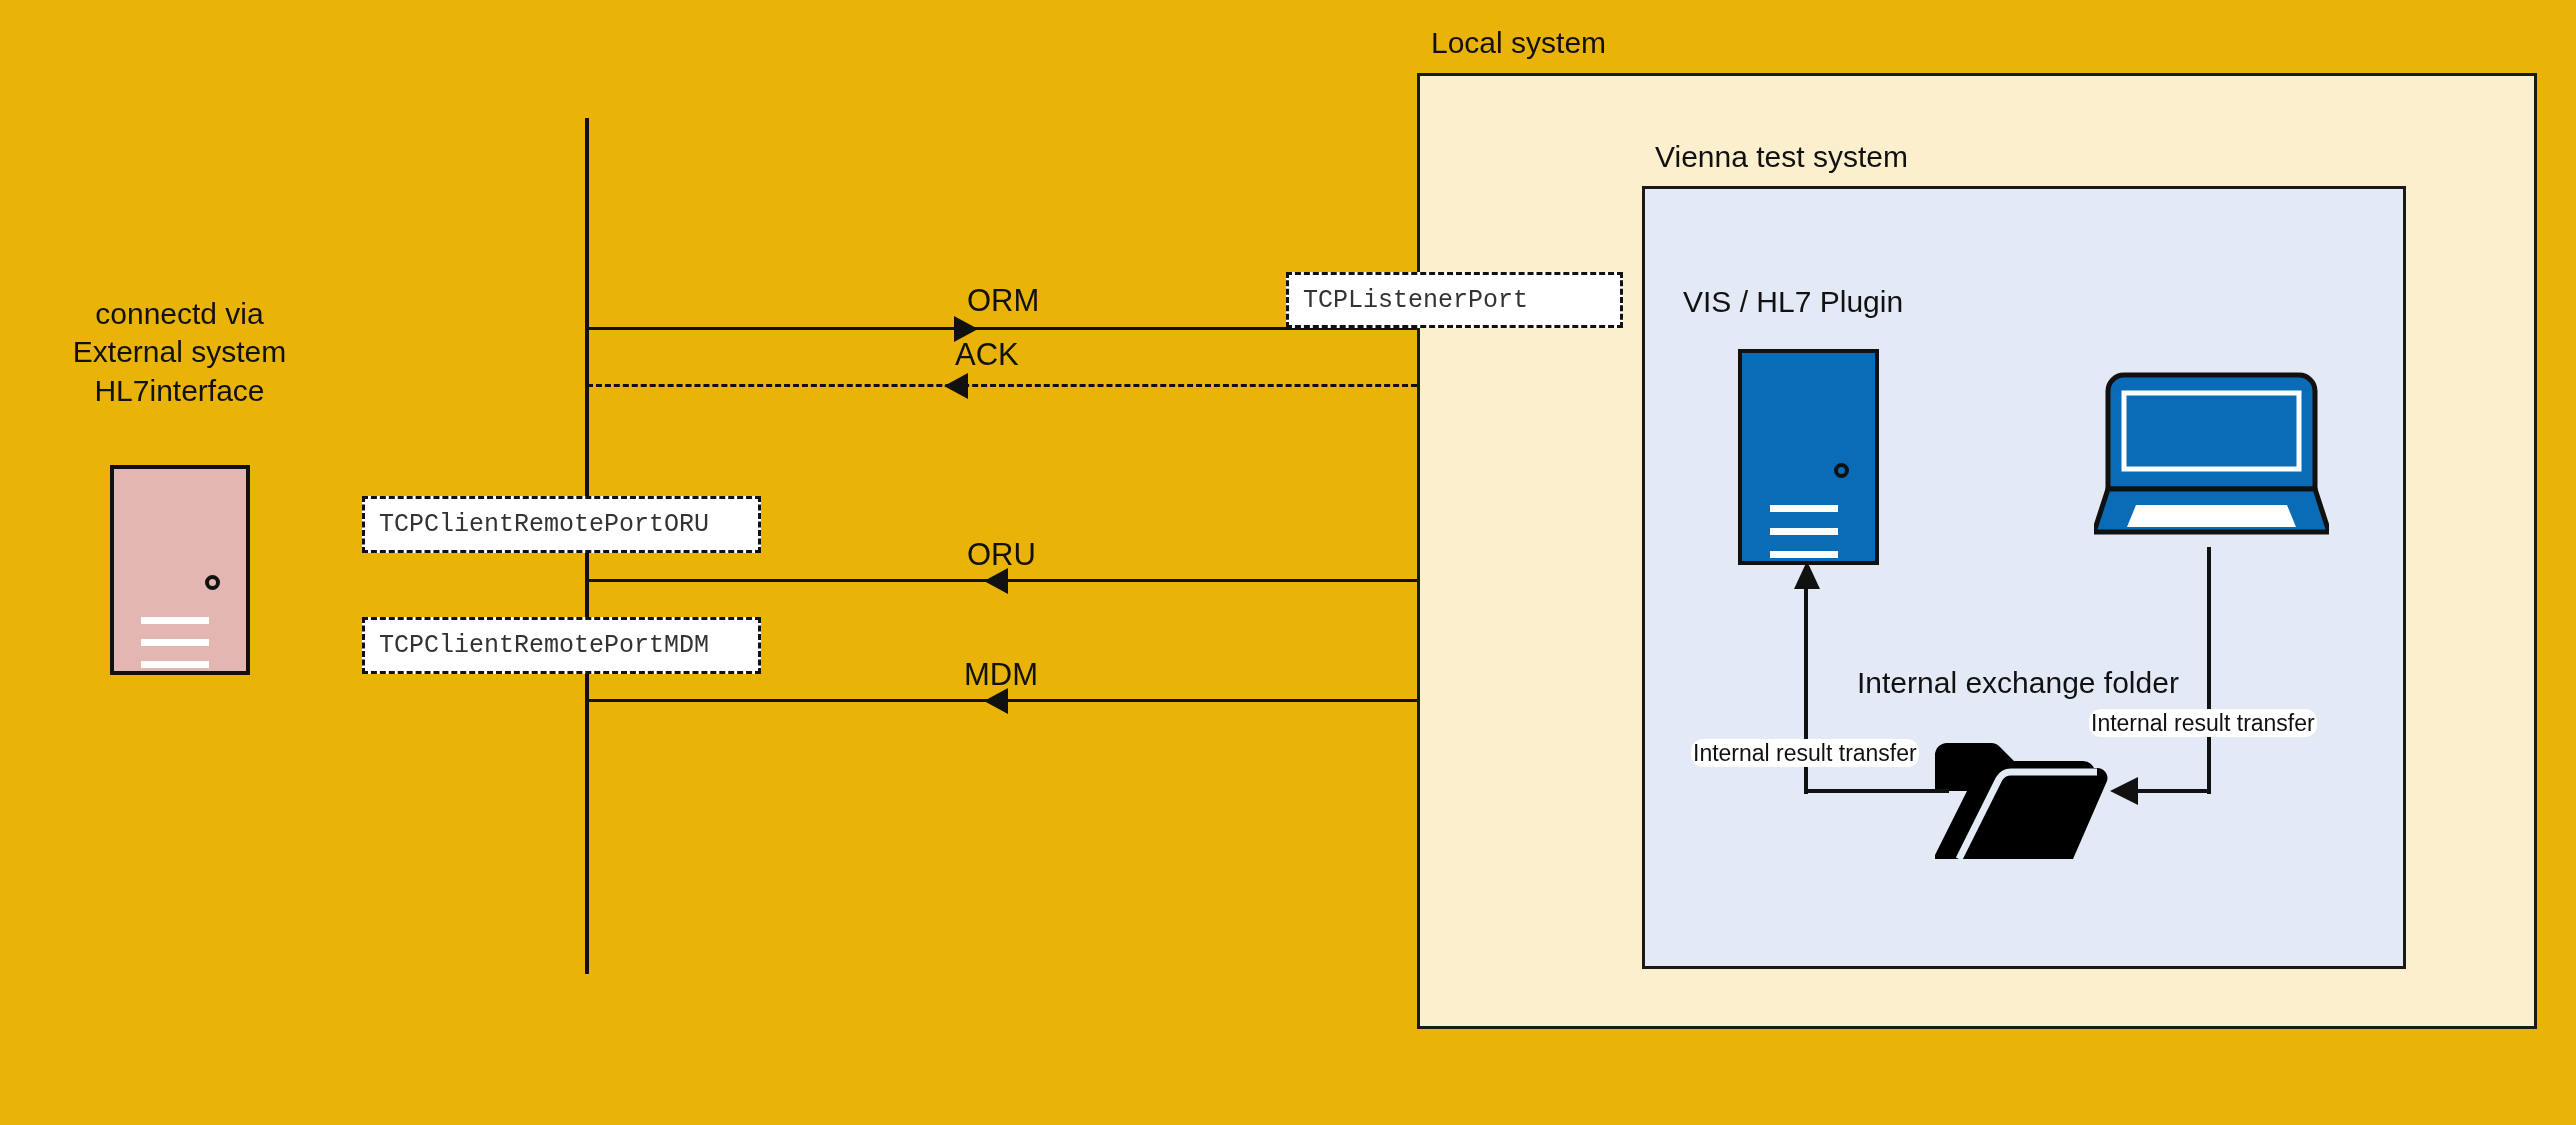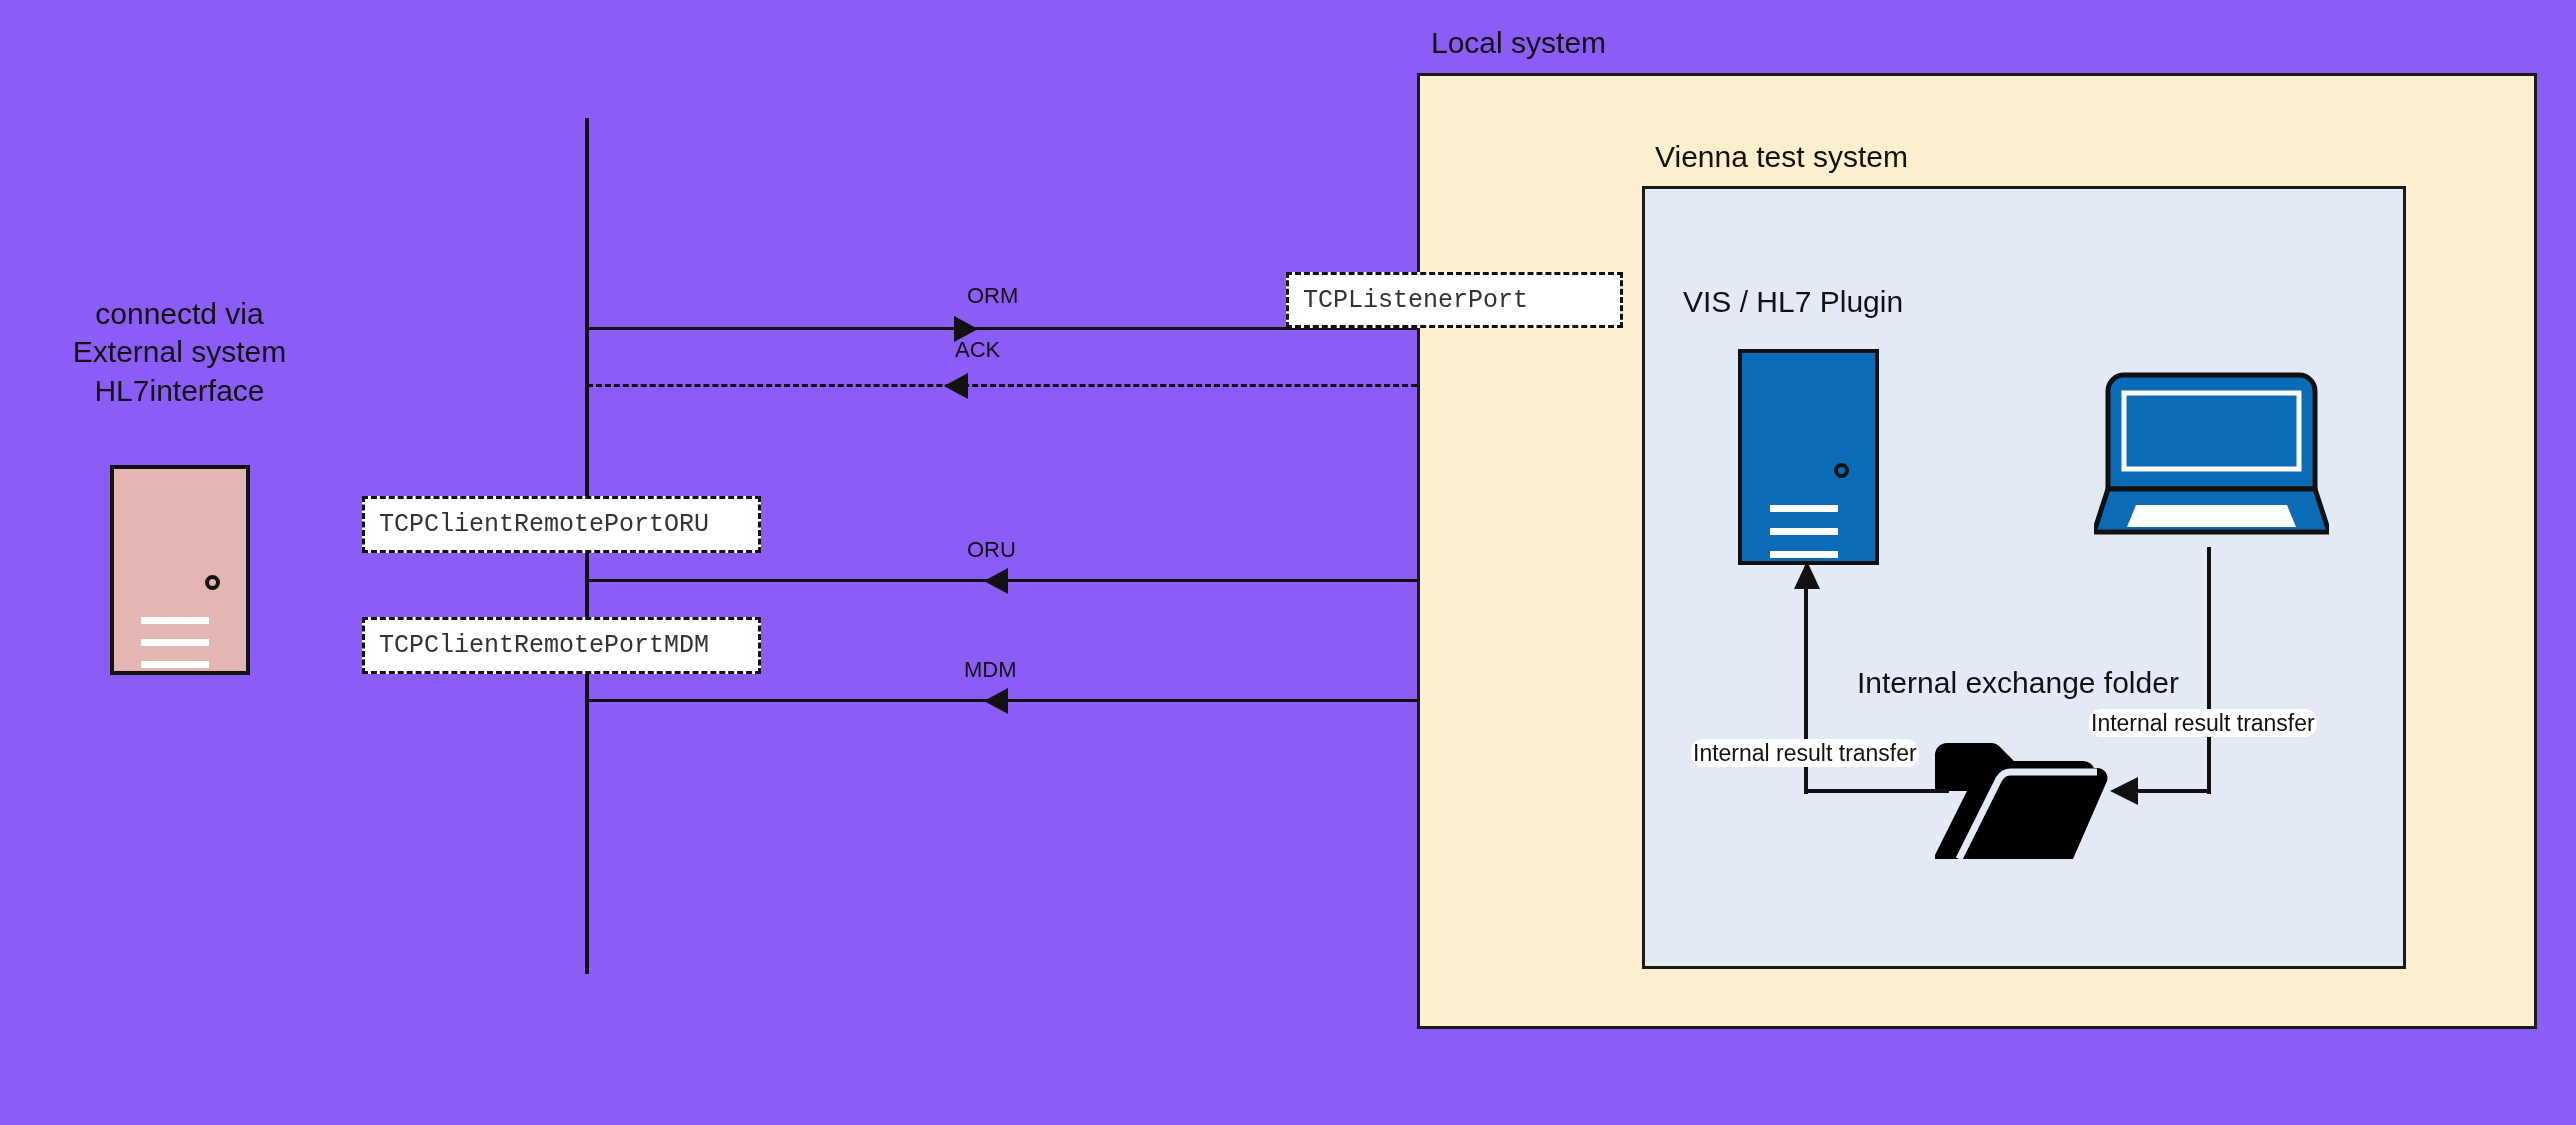--- a/index.html
+++ b/index.html
@@ -7,21 +7,21 @@
     padding: 0;
     background: #ffffff;
   }
   body {
     font-family: "Liberation Sans", sans-serif;
   }
   #canvas {
     position: relative;
     width: 2576px;
     height: 1126px;
-    background: #8b5cf6;
+    background: #eab308;
     overflow: hidden;
   }
   .abs { position: absolute; }
 
   
   .container-box {
     border: 3px solid #1a1a1a;
     box-sizing: border-box;
   }
   #local-system-box {
@@ -106,21 +106,21 @@
     border-top: 3px dashed #111111;
   }
   .arrowhead {
     width: 0; height: 0;
     border-top: 13px solid transparent;
     border-bottom: 13px solid transparent;
   }
   .arrowhead.right { border-left: 24px solid #111111; }
   .arrowhead.left  { border-right: 24px solid #111111; }
   .flow-label {
-    font-size: 22px;
+    font-size: 31px;
     color: #111111;
     white-space: nowrap;
     line-height: 1;
   }
 
   
   .port-box {
     border: 3px dashed #111111;
     background: #ffffff;
     box-sizing: border-box;

